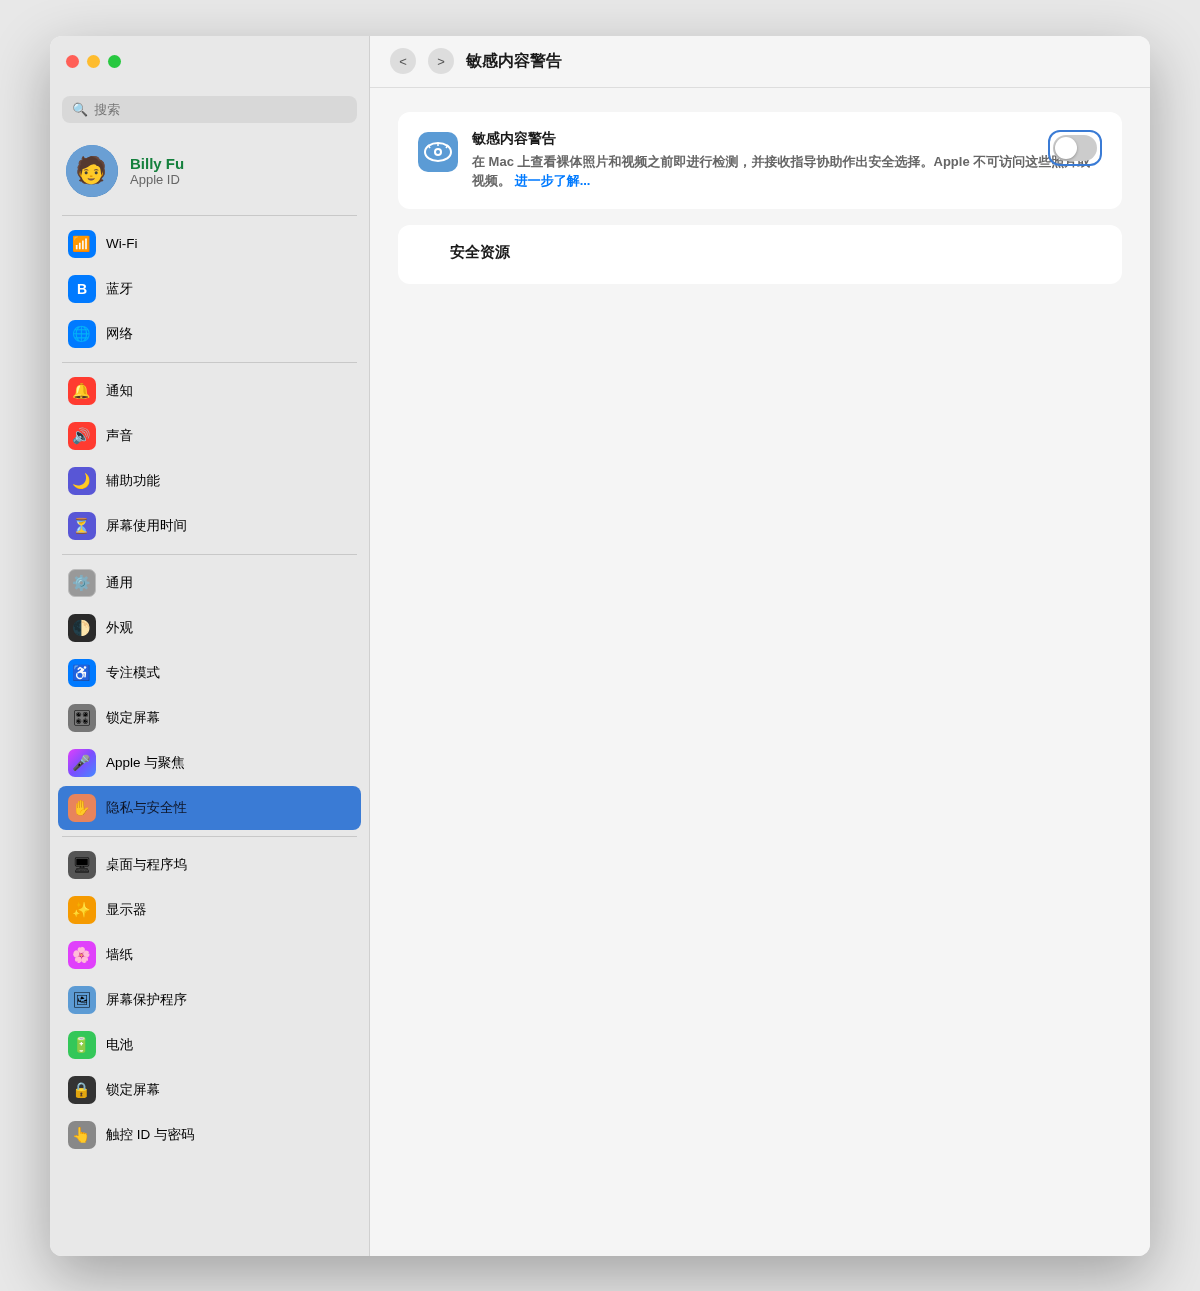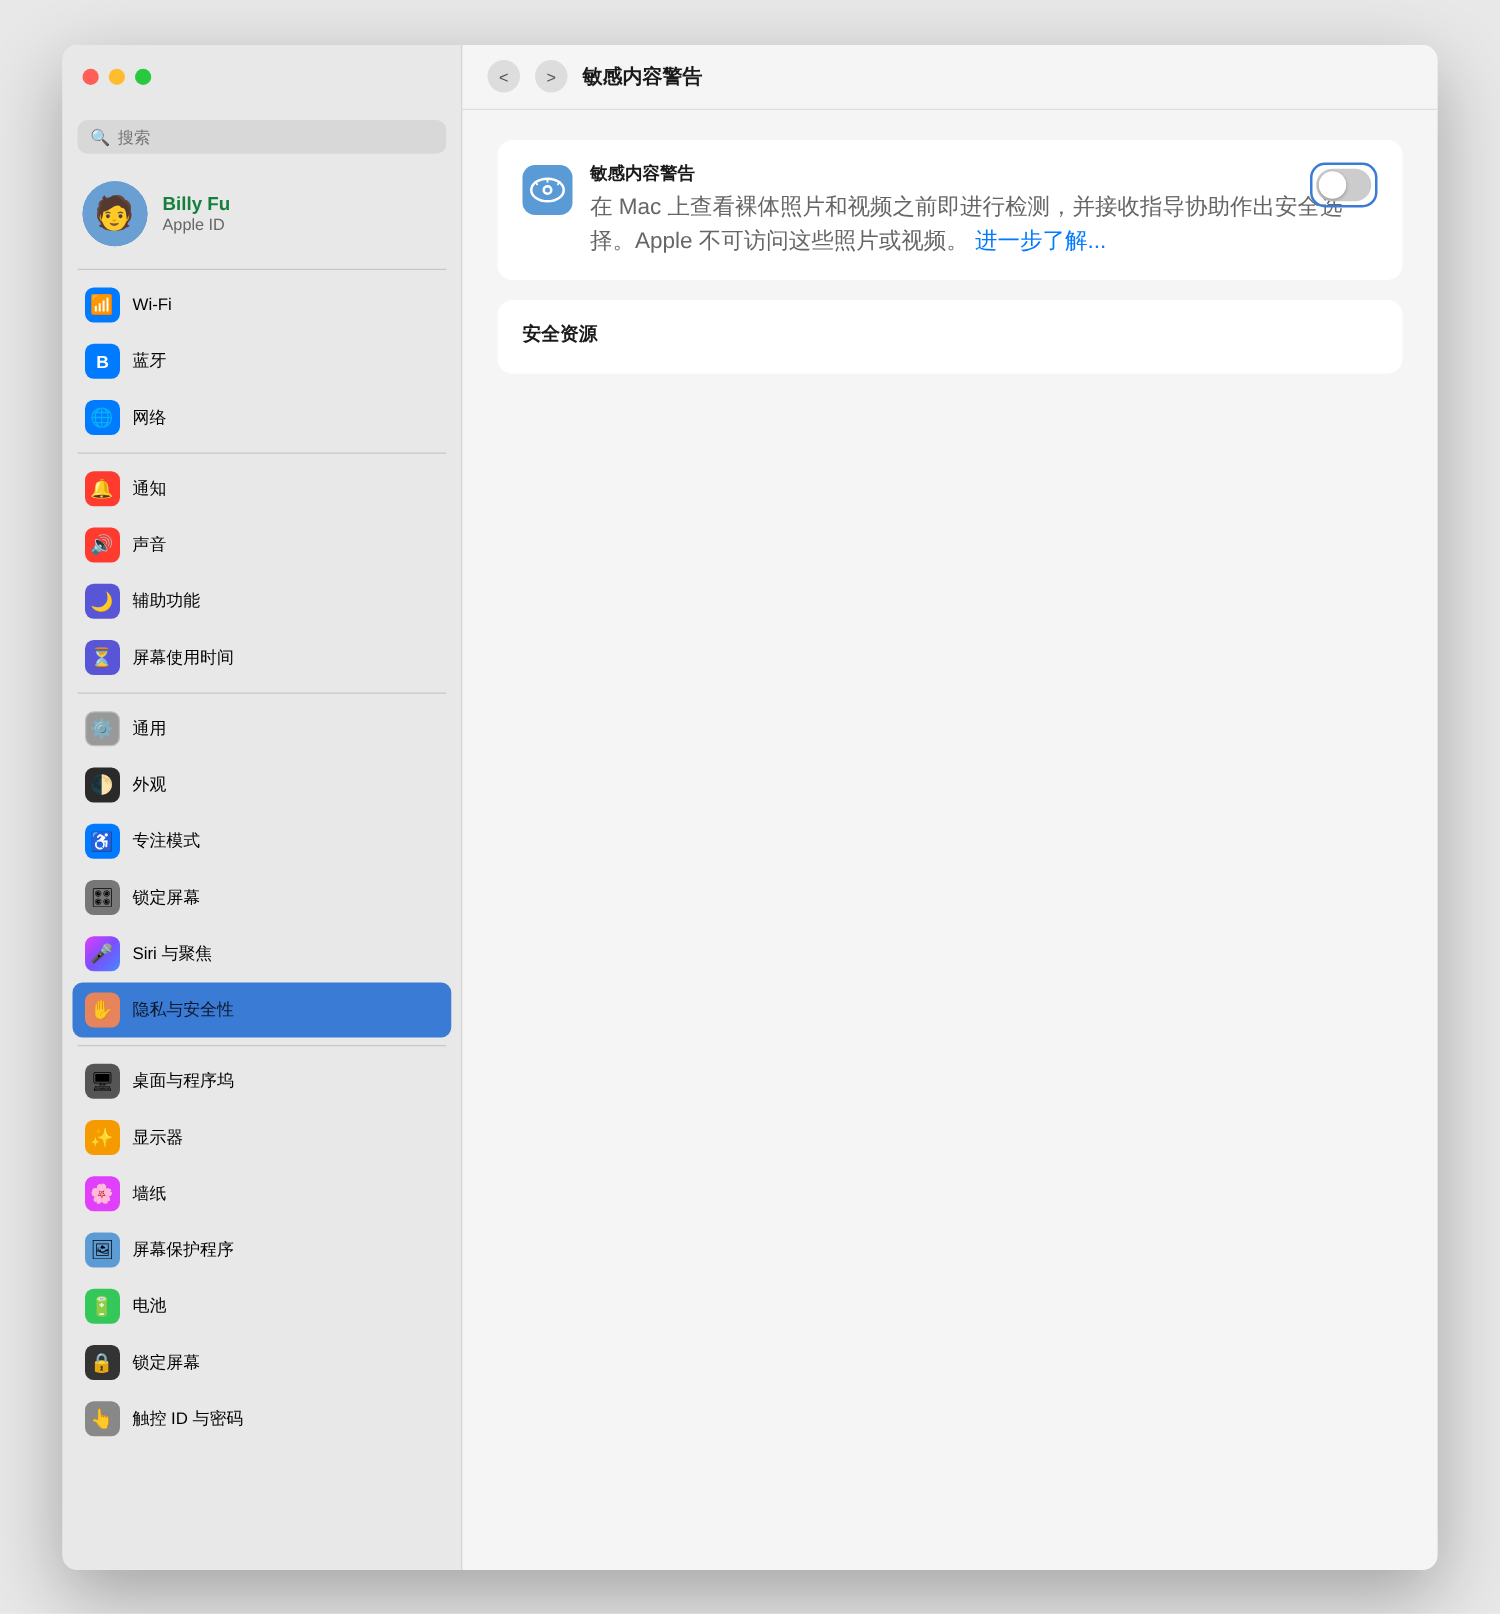--- a/index.html
+++ b/index.html
@@ -231,23 +231,24 @@
     .card-text {
       flex: 1;
     }
     .card-title {
       font-size: 14px;
       font-weight: 600;
       color: #1a1a1a;
       margin-bottom: 4px;
     }
     .card-desc {
-      font-size: 18px;
+      font-size: 13px;
       color: #666;
       line-height: 1.5;
+      font-weight: bold;
     }
     .card-link {
       color: #007aff;
       text-decoration: none;
     }
     .toggle-container {
       position: absolute;
       right: 20px;
       top: 18px;
       padding: 3px;
@@ -271,20 +272,21 @@
       border-radius: 50%;
       background: white;
       box-shadow: 0 1px 3px rgba(0,0,0,0.3);
       transition: transform 0.2s;
     }
     .safe-resources-title {
       font-size: 15px;
       font-weight: 600;
       color: #1a1a1a;
       margin-bottom: 4px;
+      margin-left: 32px;
     }
     .safe-resources-desc {
       font-size: 12.5px;
       color: #666;
       line-height: 1.5;
     }
   </style>
 </head>
 <body>
 
@@ -360,21 +362,21 @@
       <div class="sidebar-item">
         <div class="item-icon icon-accessibility">♿</div>
         <span class="item-label">专注模式</span>
       </div>
       <div class="sidebar-item">
         <div class="item-icon" style="background:#777;">🎛</div>
         <span class="item-label">锁定屏幕</span>
       </div>
       <div class="sidebar-item">
         <div class="item-icon" style="background:linear-gradient(135deg,#e040fb,#7c4dff,#448aff);">🎤</div>
-        <span class="item-label">Siri 与聚焦</span>
+        <span class="item-label">Apple 与聚焦</span>
       </div>
       <div class="sidebar-item active">
         <div class="item-icon" style="background:#e8845c;">✋</div>
         <span class="item-label">隐私与安全性</span>
       </div>
 
       <div class="sidebar-divider"></div>
 
       <div class="sidebar-item">
         <div class="item-icon" style="background:#555;">🖥</div>

